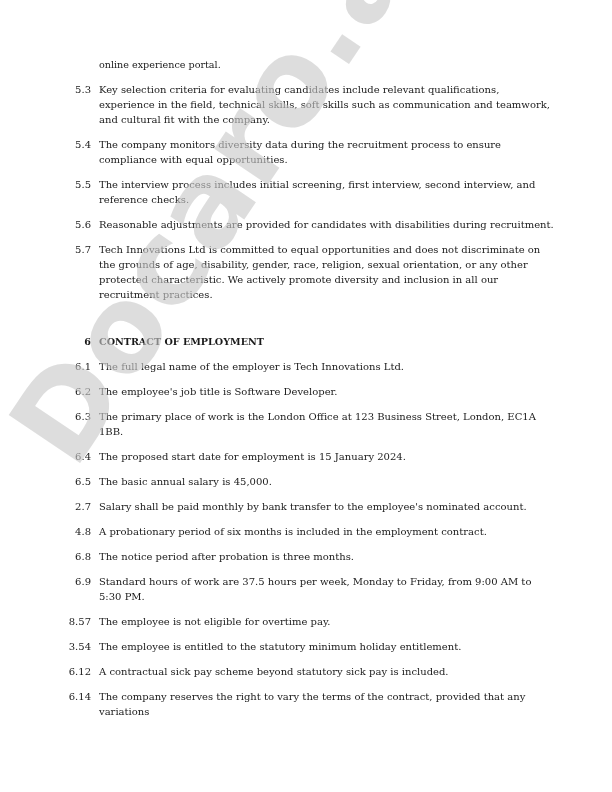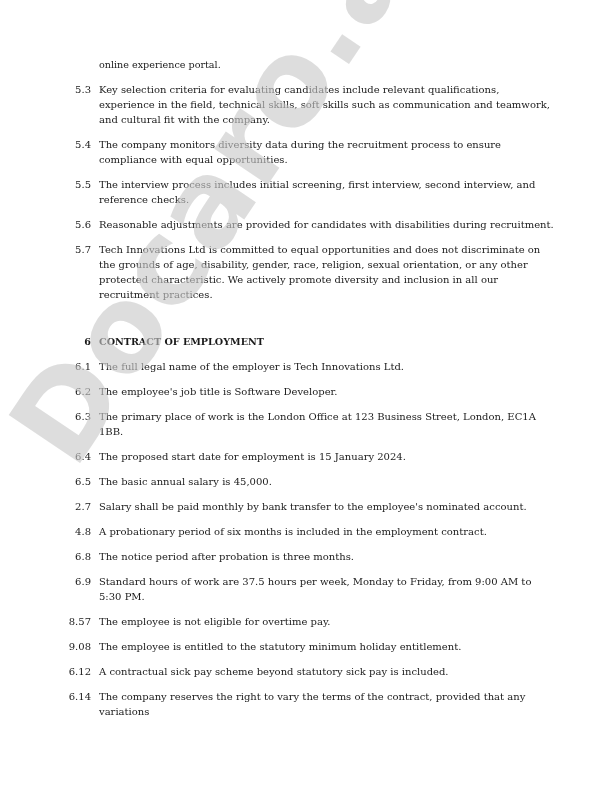--- a/index.html
+++ b/index.html
@@ -86,21 +86,21 @@
     </div>
     <div class="item">
       <span class="num">6.9</span>
       <span class="txt">Standard hours of work are 37.5 hours per week, Monday to Friday, from 9:00 AM to 5:30 PM.</span>
     </div>
     <div class="item">
       <span class="num">8.57</span>
       <span class="txt">The employee is not eligible for overtime pay.</span>
     </div>
     <div class="item">
-      <span class="num">9.08</span>
+      <span class="num">3.54</span>
       <span class="txt">The employee is entitled to the statutory minimum holiday entitlement.</span>
     </div>
     <div class="item">
       <span class="num">6.12</span>
       <span class="txt">A contractual sick pay scheme beyond statutory sick pay is included.</span>
     </div>
     <div class="item">
       <span class="num">6.14</span>
       <span class="txt">The company reserves the right to vary the terms of the contract, provided that any variations</span>
     </div>

